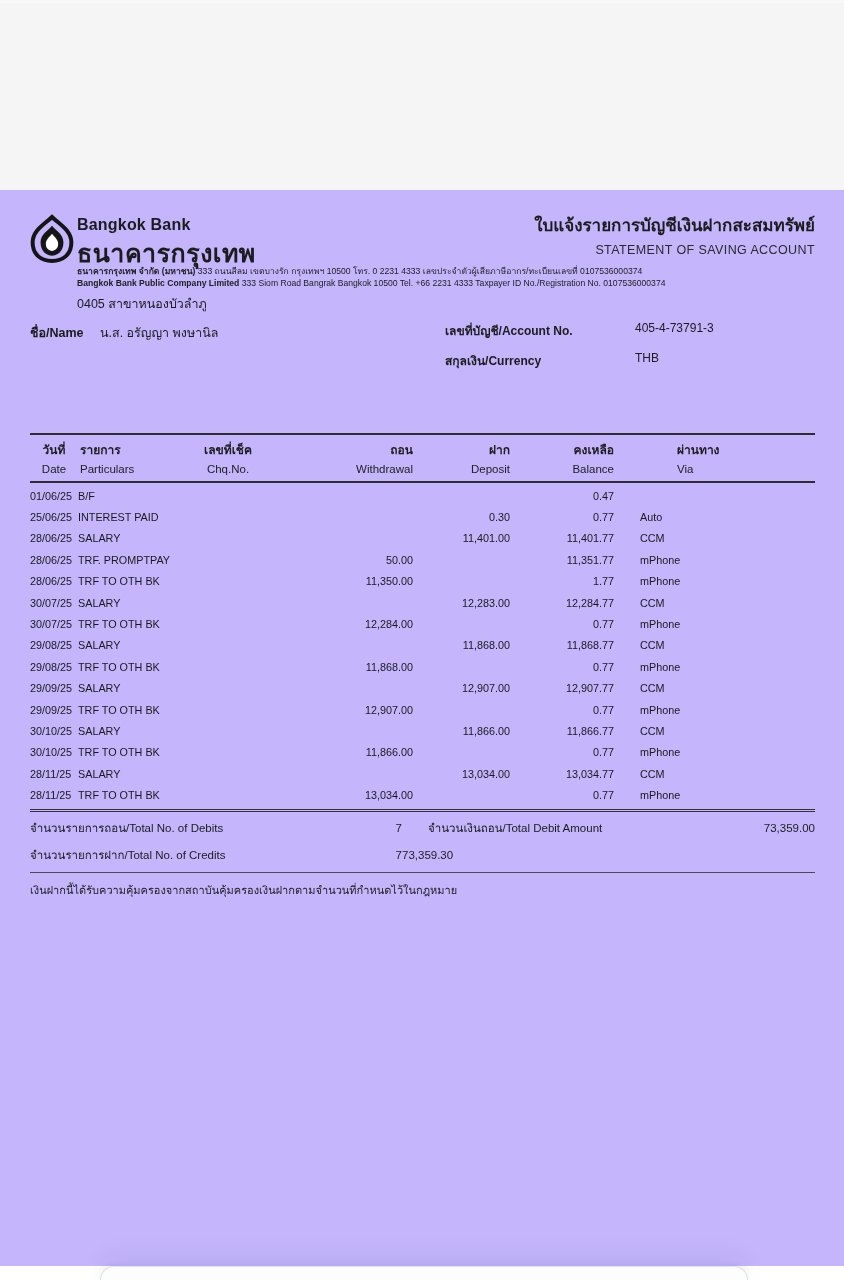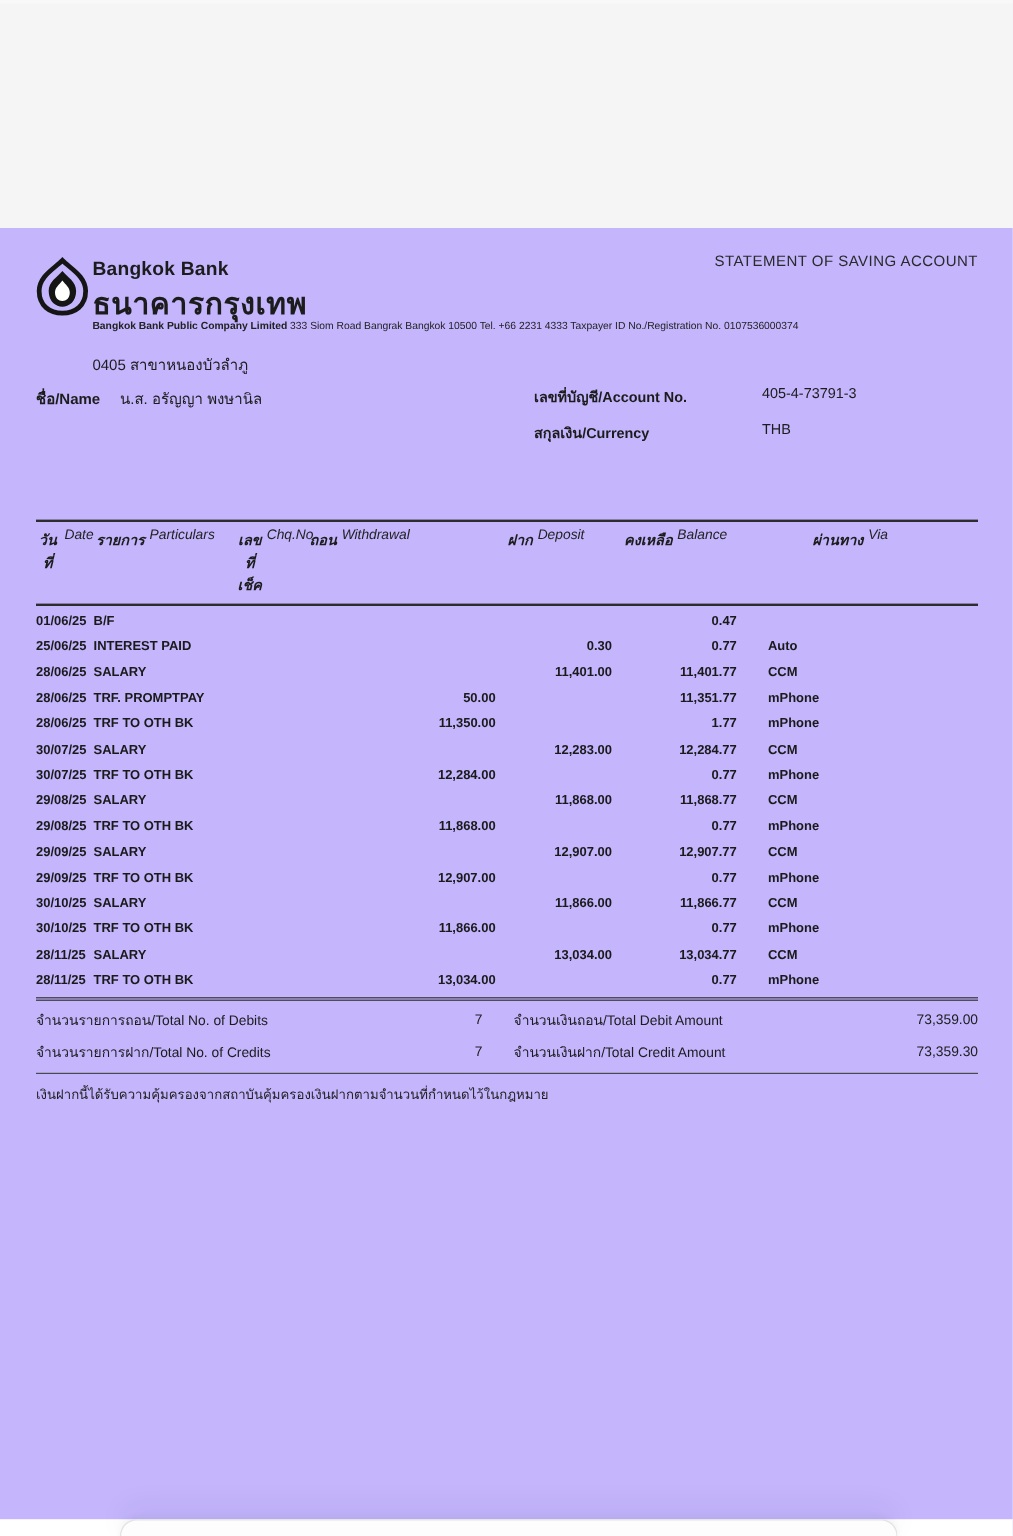--- a/index.html
+++ b/index.html
@@ -39,24 +39,24 @@
   .acct-row { display:flex; margin-bottom:11px; }
   .acct-row .lbl { font-weight:bold; width:190px; }
   
   .stmt { position:absolute; left:30px; top:243px; width:785px; }
   .t-head {
     display:flex;
     border-top:2px solid #2d2d2d;
     border-bottom:2px solid #2d2d2d;
     padding:5px 0 6px 0;
   }
-  .t-head .hcell { display:flex; flex-direction:row; gap:4px;font-style:italic; }
+  .t-head .hcell { display:flex; flex-direction:column; gap:4px; }
   .t-head .th-th { font-size:12px; font-weight:bold; }
   .t-head .th-en { font-size:11.5px; color:#222; }
-  .t-row { display:flex; align-items:center; height:21.4px; font-size:10.8px; color:#1a1a1a;font-weight:bold; }
+  .t-row { display:flex; align-items:center; height:21.4px; font-size:10.8px; color:#1a1a1a; }
   .t-body { border-bottom:3px double #333; padding:2px 0 3px 0; }
   .col0 { width:48px;  }
   .col1 { width:120px; }
   .col2 { width:60px;  text-align:center; }
   .col3 { width:165px; text-align:right; padding-right:10px; }
   .col4 { width:97px;  text-align:right; padding-right:10px; }
   .col5 { width:102px; text-align:right; padding-right:8px; }
   .col6 { flex:1; padding-left:18px; text-align:left; }
   .t-head .col0 { text-align:center; }
   .t-head .col1 { text-align:left; padding-left:2px; }
@@ -89,25 +89,27 @@
   <div class="logo-wrap">
     <svg width="44" height="50" viewBox="0 0 50 54" aria-hidden="true">
       <path d="M25 2 C33 10, 47 17, 47 31 C47 45, 37 52, 25 52 C13 52, 3 45, 3 31 C3 17, 17 10, 25 2 Z" fill="none" stroke="#151515" stroke-width="4.5"></path>
       <path d="M25 12 C30 18, 38 22, 38 31 C38 41, 31 46, 25 46 C19 46, 12 41, 12 31 C12 22, 20 18, 25 12 Z" fill="#151515"></path>
       <path d="M25 21 C28 25, 32 27.5, 32 32.5 C32 38, 28.5 40.5, 25 40.5 C21.5 40.5, 18 38, 18 32.5 C18 27.5, 22 25, 25 21 Z" fill="#ffffff"></path>
     </svg>
   </div>
   <div class="bank-en">Bangkok Bank</div>
   <div class="bank-th">ธนาคารกรุงเทพ</div>
   <div class="addr">
+    <div><b>ธนาคารกรุงเทพ จำกัด (มหาชน)</b><span> 333 ถนนสีลม เขตบางรัก กรุงเทพฯ 10500 โทร. 0 2231 4333 เลขประจำตัวผู้เสียภาษีอากร/ทะเบียนเลขที่ 0107536000374</span></div>
     <div><b>Bangkok Bank Public Company Limited</b><span> 333 Siom Road Bangrak Bangkok 10500 Tel. +66 2231 4333 Taxpayer ID No./Registration No. 0107536000374</span></div>
   </div>
   <div class="branch">0405 สาขาหนองบัวลำภู</div>
 
   <div class="title-block">
+    <div class="title-th">ใบแจ้งรายการบัญชีเงินฝากสะสมทรัพย์</div>
     <div class="title-en">STATEMENT OF SAVING ACCOUNT</div>
   </div>
 
   <div class="name-row">
     <span class="lbl">ชื่อ/Name</span>
     <span>น.ส. อรัญญา พงษานิล</span>
   </div>
 
   <div class="acct-rows">
     <div class="acct-row">
@@ -292,21 +294,20 @@
     <div class="summary">
       <div class="s-row">
         <span class="s-label">จำนวนรายการถอน/Total No. of Debits</span>
         <span class="s-count">7</span>
         <span class="s-label2">จำนวนเงินถอน/Total Debit Amount</span>
         <span class="s-amount">73,359.00</span>
       </div>
       <div class="s-row">
         <span class="s-label">จำนวนรายการฝาก/Total No. of Credits</span>
         <span class="s-count">7</span>
-        <span class="s-label2">จำนวนเงินฝาก/Total Credit Amount</span>
         <span class="s-amount">73,359.30</span>
       </div>
     </div>
 
     <div class="footnote">เงินฝากนี้ได้รับความคุ้มครองจากสถาบันคุ้มครองเงินฝากตามจำนวนที่กำหนดไว้ในกฎหมาย</div>
   </div>
 
 </div>
 
 <div class="bottom-sheet"></div>

